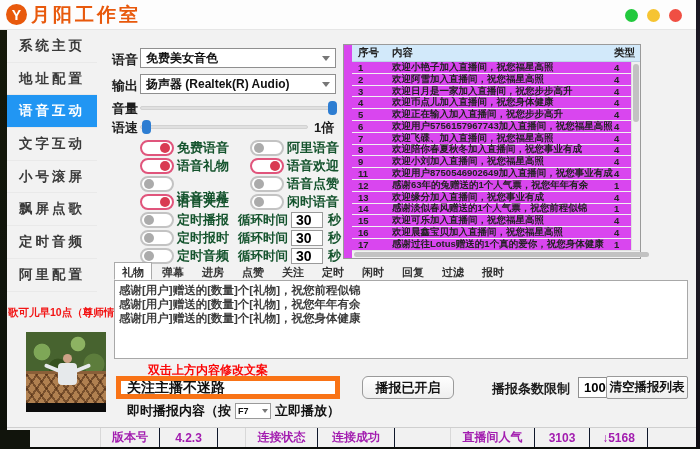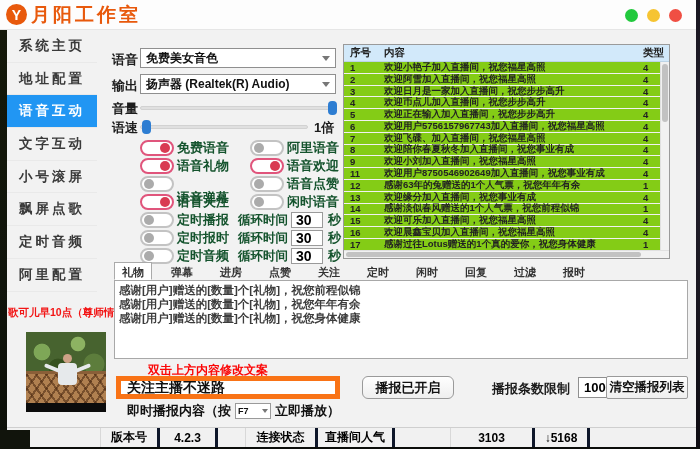--- a/index.html
+++ b/index.html
@@ -65,37 +65,37 @@
 
   .toggle { position:absolute; width:34px; height:16px; border-radius:9px; background:#fff; cursor:pointer; }
   .toggle.on { border:2px solid #e0557c; } .toggle.off { border:2px solid #c3c3c3; }
   .knob { position:absolute; top:1px; width:10px; height:10px; border-radius:50%; }
   .toggle.on .knob { right:2px; background:#d93a52; } .toggle.off .knob { left:2px; background:#ababab; }
   .tlabel { position:absolute; font-size:13px; font-weight:bold; color:#14532d; line-height:16px; }
   .cycle-input { position:absolute; width:32px; height:16px; border:1px solid #9a9a9a; background:#fff;
     font-family:inherit; font-size:14px; font-weight:bold; padding-left:4px; }
 
   
-  .tbl { position:absolute; left:343px; top:44px; width:327px; height:215px; background:#84cc16;
-    border:1px solid #9a9a9a; display:flex; flex-direction:column; }
+  .tbl { position:absolute; left:343px; top:44px; width:298px; height:215px; background:#d946ef;
+    border:1px solid #9a9a9a; display:flex; flex-direction:column;padding-left:8px; }
   .tbl-head { display:flex; height:17px; background:#d2e9fa; border-bottom:1px solid #bcd4e6;
     font-size:10.5px; font-weight:bold; color:#222; align-items:center; flex:0 0 auto; }
   .tbl-body { flex:1 1 auto; overflow:hidden; position:relative; }
   .tbl-row { display:flex; height:11.8px; align-items:center; font-size:9.5px; font-weight:600;
     color:#222; border-bottom:1px solid #f1f1f1; cursor:default; }
   .c1 { width:40px; padding-left:6px; flex:0 0 auto; }
   .c2 { flex:1 1 auto; overflow:hidden; white-space:nowrap; }
   .c3 { width:26px; flex:0 0 auto; }
   .vscroll { position:absolute; right:0; top:0; bottom:0; width:9px; background:#f1f1f1; border-left:1px solid #e0e0e0; }
   .vthumb { position:absolute; left:1px; top:2px; width:6px; height:58px; background:#c2c2c2; border-radius:3px; }
   .hscroll { height:8px; background:#f1f1f1; border-top:1px solid #e0e0e0; position:relative; flex:0 0 auto; }
   .hthumb { position:absolute; left:2px; top:1px; height:5px; width:295px; background:#c2c2c2; border-radius:3px; }
 
   
-  .tabs { position:absolute; left:114px; top:262px; height:18px; display:flex; gap:11px; }
+  .tabs { position:absolute; left:114px; top:262px; height:18px; display:flex; gap:2px; }
   .tab { font-size:11px; font-weight:bold; color:#333; padding:2px 7px 0;
     border:1px solid rgba(0,0,0,0); cursor:pointer; }
   .tab.active { background:#fff; border-color:#aaa; border-bottom-color:#fff; position:relative; z-index:2; }
   .template-area { position:absolute; left:114px; top:280px; width:574px; height:79px; background:#fff;
     border:1px solid #a8a8a8; resize:none; font-family:inherit; font-size:11.5px; font-weight:bold;
     color:#3c3c3c; line-height:14px; padding:2px 4px; outline:none; }
   .hint { position:absolute; left:148px; top:362px; color:#fb0707; font-size:12px; font-weight:bold; }
 
   
   .follow-input { position:absolute; left:116px; top:376px; width:224px; height:23px; border:5px solid #f97316;
@@ -110,21 +110,21 @@
   .btn-clear { left:606px; top:376px; width:82px; font-size:12.5px; }
   .instant-row { position:absolute; left:127px; top:402px; height:18px; display:flex; align-items:center;
     font-size:13px; font-weight:bold; color:#111; gap:4px; }
   .hotkey-select { display:flex; align-items:center; width:36px; height:16px; border:1px solid #9a9a9a;
     background:#fff; font-size:9px; font-weight:bold; padding:0 2px; cursor:pointer; }
 
   
   .statusbar { position:absolute; left:0; top:427px; width:696px; height:20px; background:#f1f1f1;
     border-top:1px solid #cfcfcf; display:flex; align-items:stretch; }
   .status-cell { display:flex; align-items:center; justify-content:center; font-size:12px; font-weight:bold;
-    color:#000000; border-right:3px solid #0f172a; }
+    color:#a21caf; border-right:1px solid #0f172a; }
   .status-cell:nth-child(1){ margin-left:100px; width:60px; border-left:1px solid #d8d8d8; }
   .status-cell:nth-child(2){ width:58px; }
   .status-cell:nth-child(3){ margin-left:27px; width:73px; border-left:1px solid #d8d8d8; }
   .status-cell:nth-child(4){ width:77px; }
   .status-cell:nth-child(5){ margin-left:55px; width:85px; border-left:1px solid #d8d8d8; }
   .status-cell:nth-child(6){ width:55px; }
   .status-cell:nth-child(7){ width:58px; }
 </style>
 </head>
 <body>
@@ -261,21 +261,21 @@
             <div class="c2">欢迎阿雪加入直播间，祝您福星高照</div>
             <div class="c3">4</div>
           </div>
           <div class="tbl-row">
             <div class="c1">3</div>
             <div class="c2">欢迎日月是一家加入直播间，祝您步步高升</div>
             <div class="c3">4</div>
           </div>
           <div class="tbl-row">
             <div class="c1">4</div>
-            <div class="c2">欢迎币点儿加入直播间，祝您步步高升</div>
+            <div class="c2">欢迎币点儿加入直播间，祝您身体健康</div>
             <div class="c3">4</div>
           </div>
           <div class="tbl-row">
             <div class="c1">5</div>
             <div class="c2">欢迎正在输入加入直播间，祝您步步高升</div>
             <div class="c3">4</div>
           </div>
           <div class="tbl-row">
             <div class="c1">6</div>
             <div class="c2">欢迎用户5756157967743加入直播间，祝您福星高照</div>
@@ -370,20 +370,21 @@
       <span>F7</span>
       <span class="chev" style="margin-left:auto; border-left-width:3px; border-right-width:3px; border-top-width:4px;"></span>
     </span>
     <span>立即播放）</span>
   </div>
 
   <div class="statusbar">
       <div class="status-cell">版本号</div>
       <div class="status-cell">4.2.3</div>
       <div class="status-cell">连接状态</div>
+      <div class="status-cell">连接成功</div>
       <div class="status-cell">直播间人气</div>
       <div class="status-cell">3103</div>
       <div class="status-cell">↓5168</div>
     </div>
 </div>
 
 <div class="edge-left"></div>
 <div class="edge-corner"></div>
 <div class="edge-right"></div>
 <div class="edge-bottom"></div>

